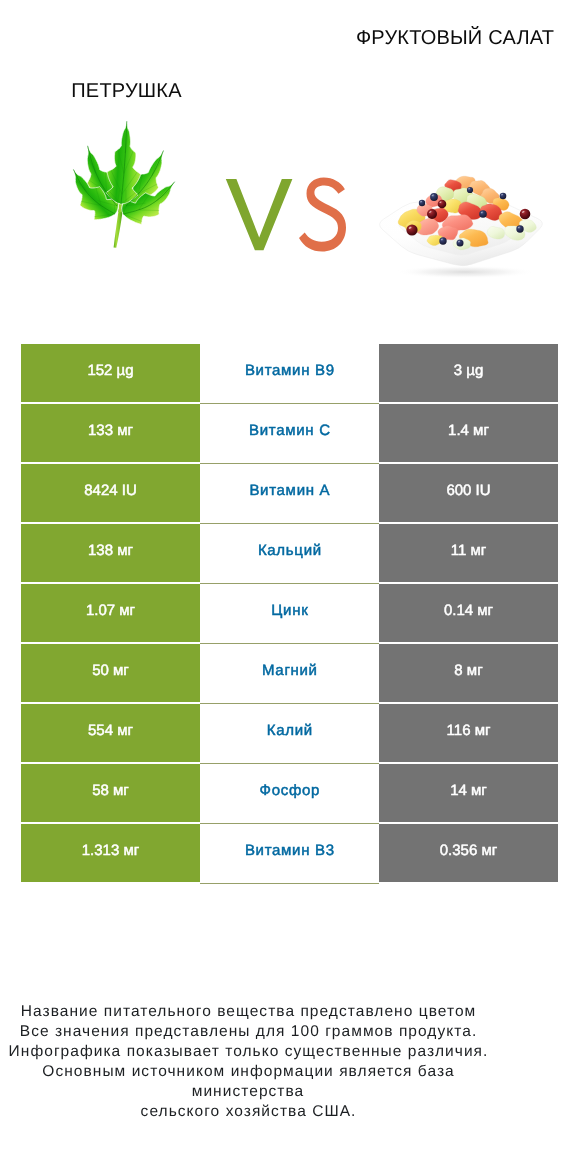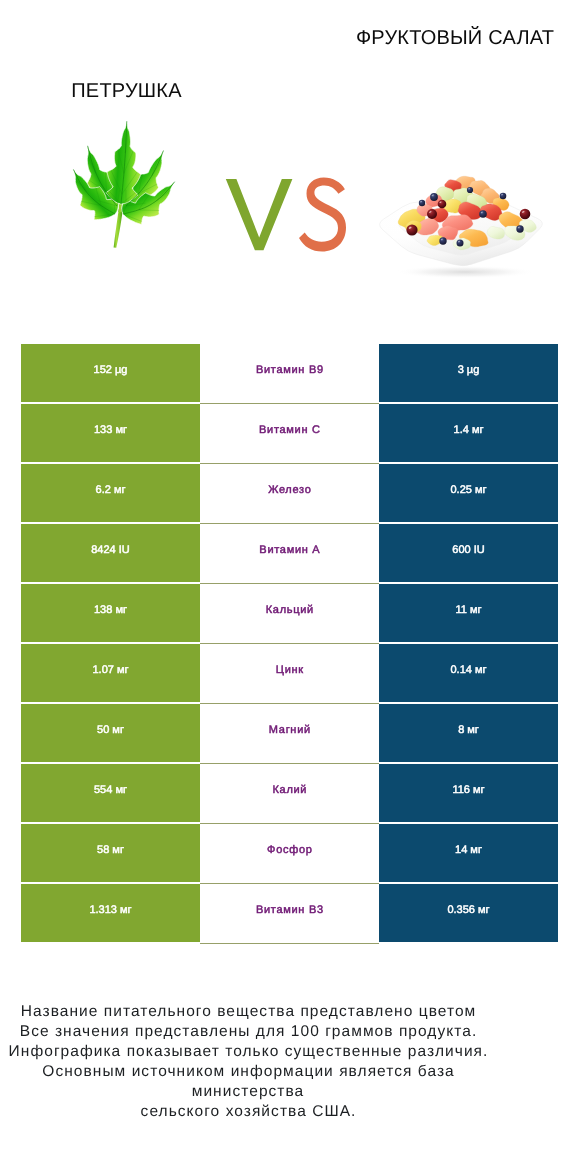--- a/index.html
+++ b/index.html
@@ -10,25 +10,25 @@
   .header{position:absolute;left:0;top:0;width:580px;height:300px;}
   .title{position:absolute;text-align:center;color:#0d0d0d;font-size:20px;line-height:31px;font-weight:400;letter-spacing:.2px;}
   .title-left{left:1px;top:52px;width:251px;margin-top:24px;}
   .title-right{left:329px;top:24px;width:252px;line-height:29px;}
   .img-left{position:absolute;left:70px;top:118px;width:110px;height:134px;}
   .img-right{position:absolute;left:370px;top:170px;width:195px;height:112px;}
   .vs{position:absolute;left:222px;top:176px;width:130px;height:82px;}
   
   .table{position:absolute;left:21px;top:344px;width:537px;}
   .row{display:flex;height:58px;margin-bottom:2px;}
-  .cell{display:flex;align-items:center;justify-content:center;width:179px;height:58px;box-sizing:border-box;font-size:11px;font-weight:400;letter-spacing:0;}
+  .cell{display:flex;align-items:center;justify-content:center;width:179px;height:58px;box-sizing:border-box;font-size:15px;font-weight:400;letter-spacing:0;}
   .cell span{display:block;position:relative;top:-3px;-webkit-text-stroke:0.5px currentColor;}
   .cell.left{background:#81a730;color:#ffffff;}
-  .cell.right{background:#0c4a6e;color:#ffffff;}
-  .cell.mid{background:#ffffff;color:#701a75;position:relative;letter-spacing:0.7px;}
+  .cell.right{background:#737373;color:#ffffff;}
+  .cell.mid{background:#ffffff;color:#0369a1;position:relative;letter-spacing:0.7px;}
   .cell.mid::after{content:"";position:absolute;left:0;right:0;bottom:-2px;height:1px;background:#97a069;}
   .cell.mid span{text-indent:0.7px;}
   
   .footer{position:absolute;left:0;top:1002px;width:496px;text-align:center;color:#1c1f22;font-size:15.5px;letter-spacing:1.05px;line-height:20px;}
   .footer div{text-indent:1.05px;}
 </style>
 </head>
 <body>
 
 <div class="page">
@@ -305,31 +305,20 @@
         </div>
         <div class="cell mid">
           <span>Витамин C</span>
         </div>
         <div class="cell right">
           <span>1.4 мг</span>
         </div>
       </div>
       <div class="row">
         <div class="cell left">
-          <span>6.2 мг</span>
-        </div>
-        <div class="cell mid">
-          <span>Железо</span>
-        </div>
-        <div class="cell right">
-          <span>0.25 мг</span>
-        </div>
-      </div>
-      <div class="row">
-        <div class="cell left">
           <span>8424 IU</span>
         </div>
         <div class="cell mid">
           <span>Витамин A</span>
         </div>
         <div class="cell right">
           <span>600 IU</span>
         </div>
       </div>
       <div class="row">

